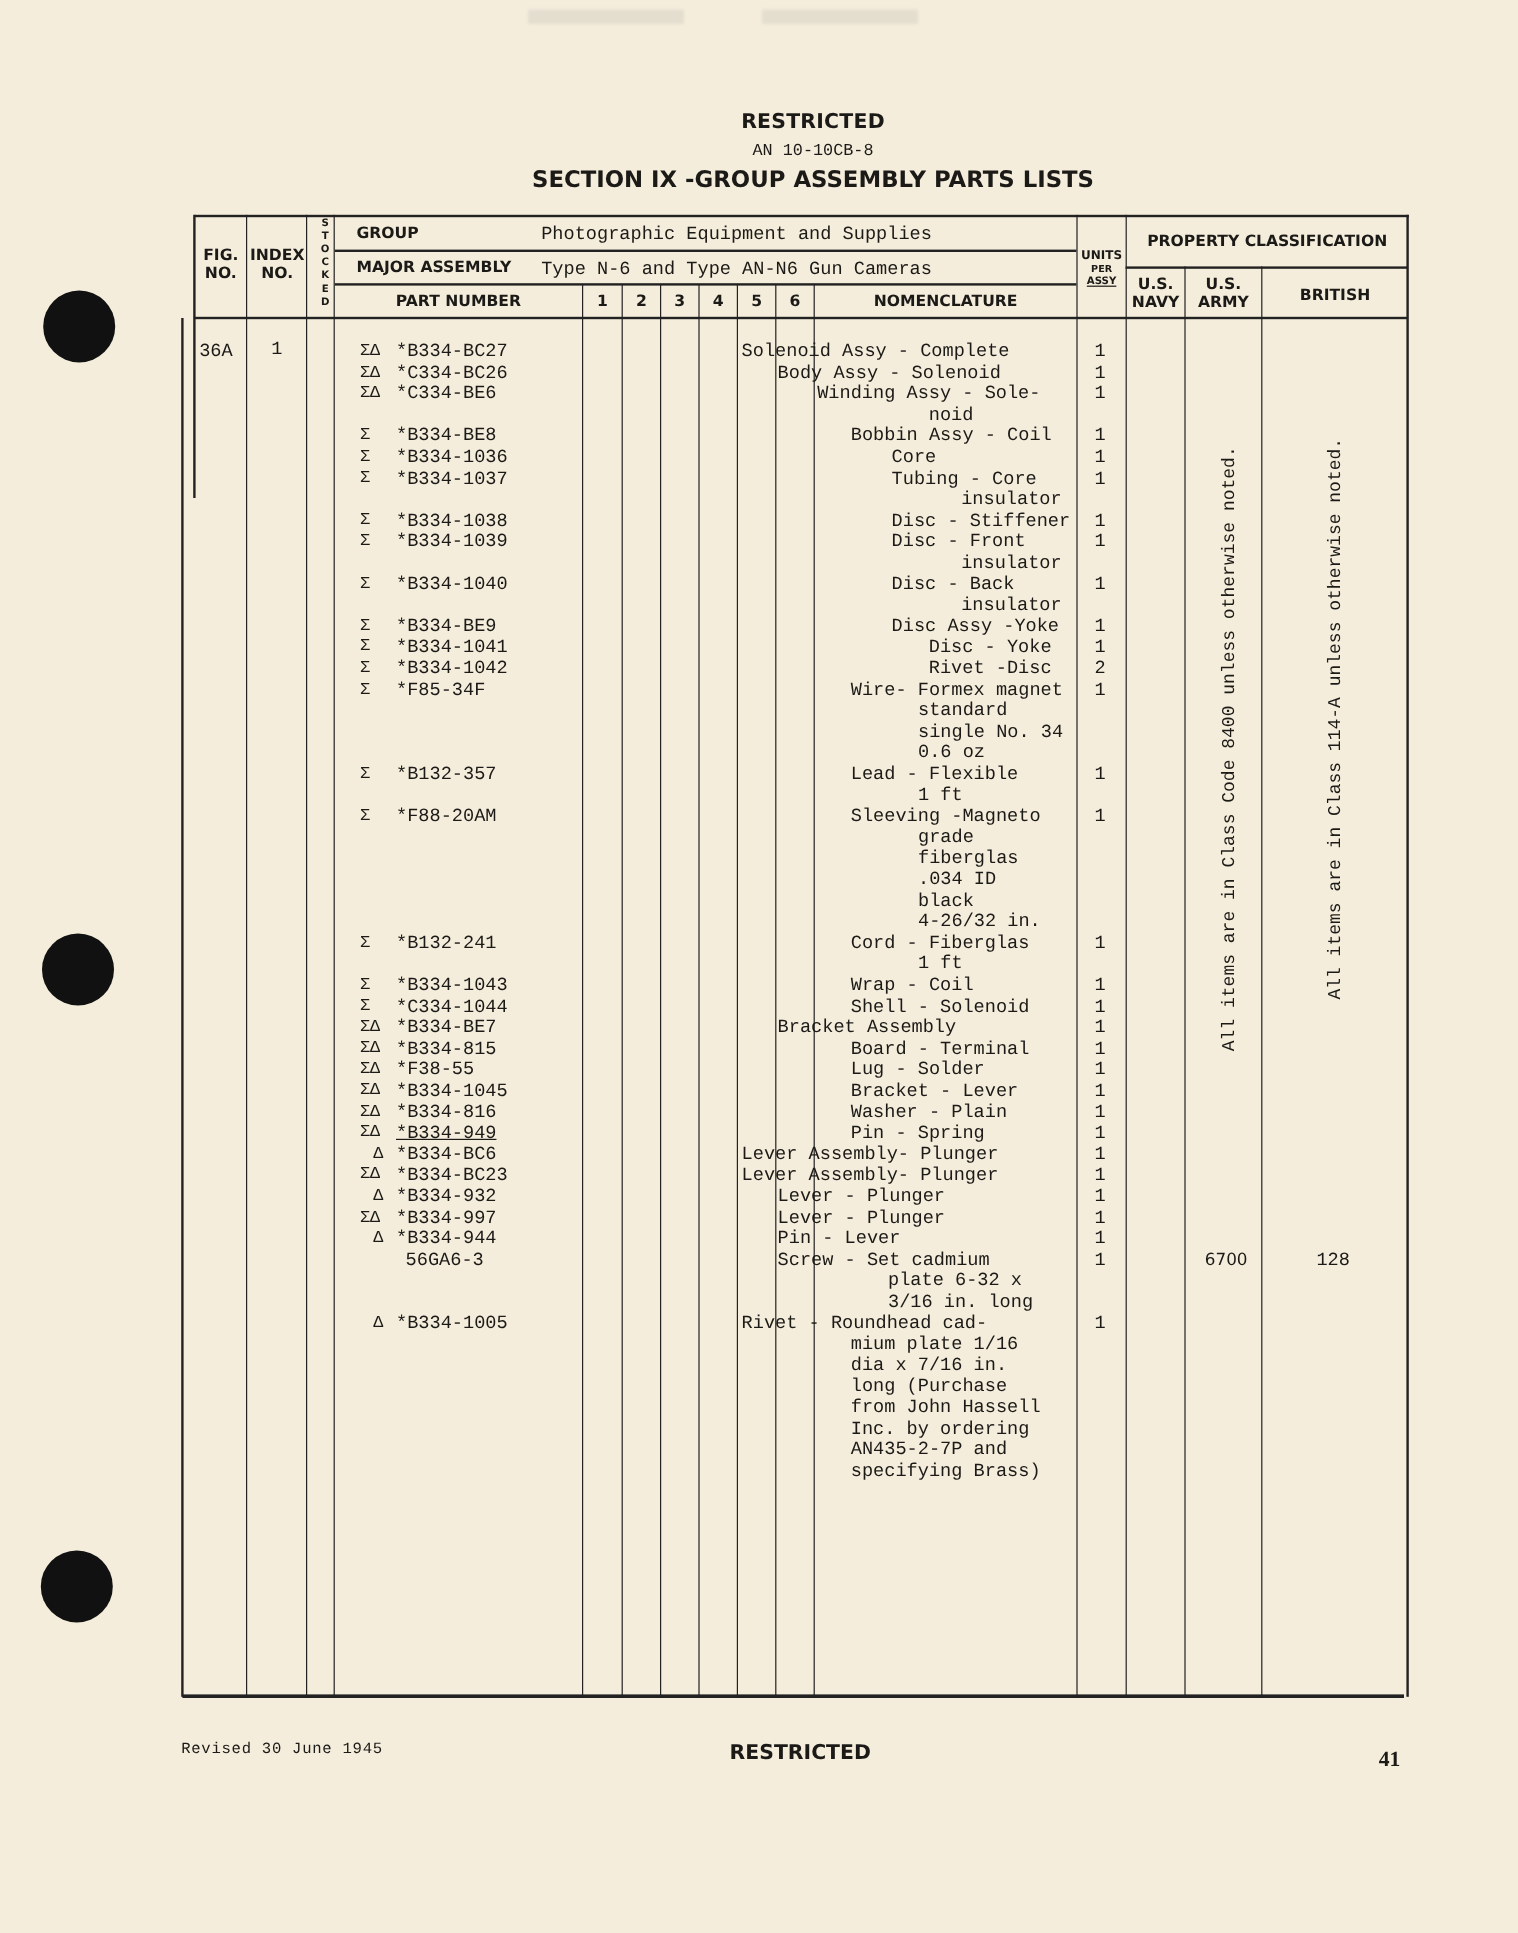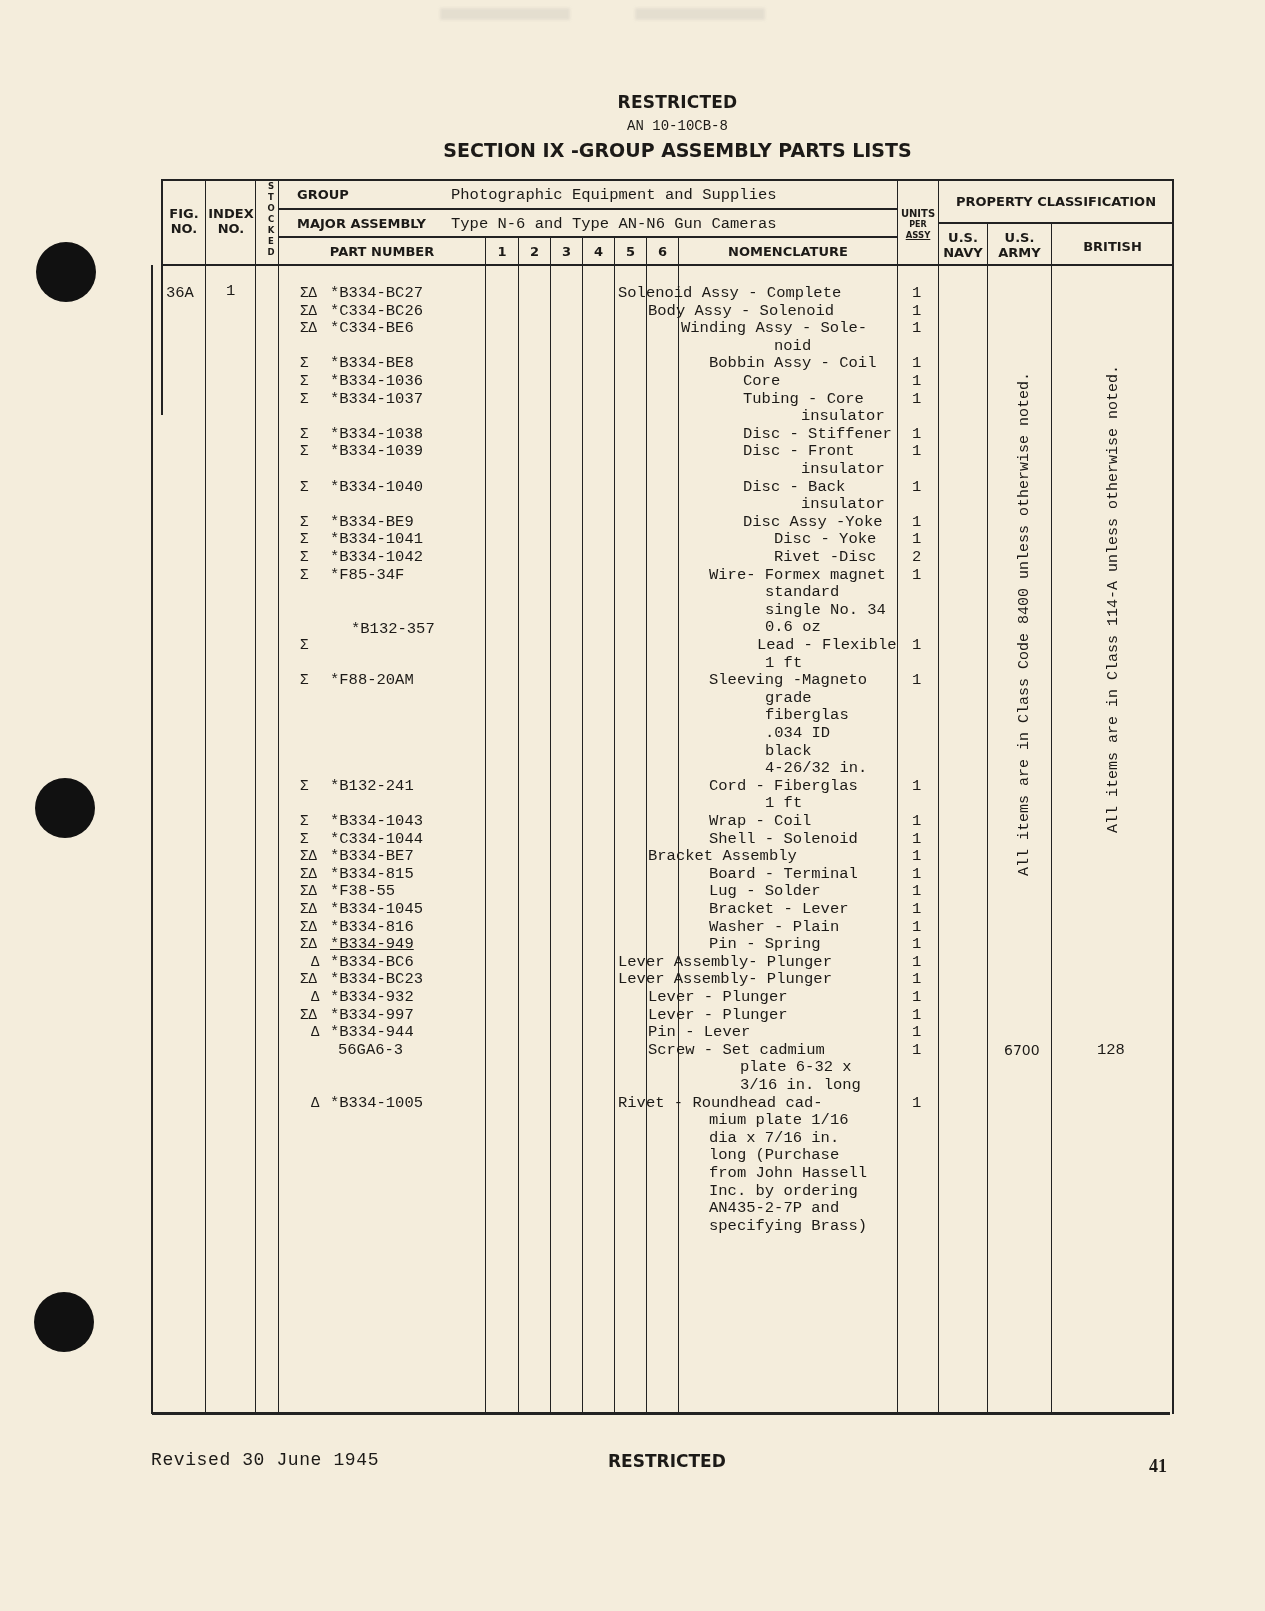--- a/index.html
+++ b/index.html
@@ -190,22 +190,22 @@
         <div class="cell mono" style="left: 300px; top: 566.6px; font-size: 14px;">Σ</div>
         <div class="cell mono" style="left: 330px; top: 566.6px;">*F85-34F</div>
         <div class="cell mono" style="left: 709px; top: 566.6px;">Wire- Formex magnet</div>
         <div class="cell mono" style="left: 765px; top: 584.2px;">standard</div>
         <div class="cell mono" style="left: 765px; top: 601.8px;">single No. 34</div>
         <div class="cell mono" style="left: 765px; top: 619.4px;">0.6 oz</div>
         <div class="cell mono" style="left: 912px; top: 566.6px;">1</div>
       </div>
       <div>
         <div class="cell mono" style="left: 300px; top: 637px; font-size: 14px;">Σ</div>
-        <div class="cell mono" style="left: 330px; top: 621px; margin-left: 21px;">*B132-357</div>
-        <div class="cell mono" style="left: 709px; top: 637px; margin-left: 48px;">Lead - Flexible</div>
+        <div class="cell mono" style="left: 330px; top: 637px;">*B132-357</div>
+        <div class="cell mono" style="left: 709px; top: 637px;">Lead - Flexible</div>
         <div class="cell mono" style="left: 765px; top: 654.6px;">1 ft</div>
         <div class="cell mono" style="left: 912px; top: 637px;">1</div>
       </div>
       <div>
         <div class="cell mono" style="left: 300px; top: 672.2px; font-size: 14px;">Σ</div>
         <div class="cell mono" style="left: 330px; top: 672.2px;">*F88-20AM</div>
         <div class="cell mono" style="left: 709px; top: 672.2px;">Sleeving -Magneto</div>
         <div class="cell mono" style="left: 765px; top: 689.8px;">grade</div>
         <div class="cell mono" style="left: 765px; top: 707.4px;">fiberglas</div>
         <div class="cell mono" style="left: 765px; top: 725px;">.034 ID</div>
@@ -320,15 +320,15 @@
         <div class="cell mono" style="left: 709px; top: 1200.2px;">AN435-2-7P and</div>
         <div class="cell mono" style="left: 709px; top: 1217.8px;">specifying Brass)</div>
         <div class="cell mono" style="left: 912px; top: 1094.6px;">1</div>
       </div>
     </div>
 
   <div class="rot mono" style="left:1016px;top:876px;">All items are in Class Code 8400 unless otherwise noted.</div>
   <div class="rot mono" style="left:1105px;top:833px;">All items are in Class 114-A unless otherwise noted.</div>
 </div>
 
-<div class="abs mono" style="left:151px;top:1450px;font-size:18px;letter-spacing:.6px;">Revised 30 June 1945</div>
+<div class="abs mono" style="left:151px;top:1450px;font-size:13px;letter-spacing:.6px;">Revised 30 June 1945</div>
 <div class="abs sans-b" style="left:608px;top:1451px;font-size:17px;">RESTRICTED</div>
 <div class="abs" style="left:1149px;top:1456px;font-size:18px;font-family:'Liberation Serif', serif;font-weight:bold;">41</div>
 
 </body></html>

